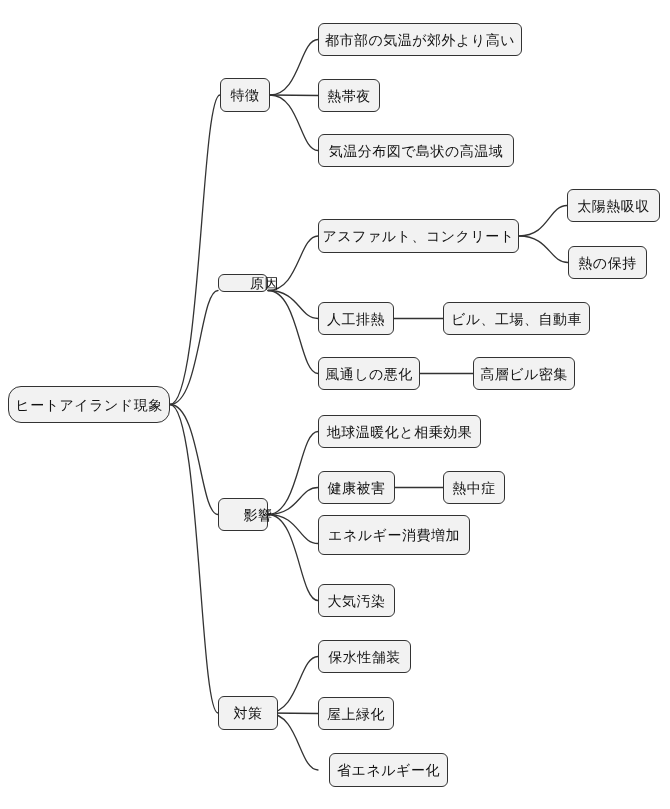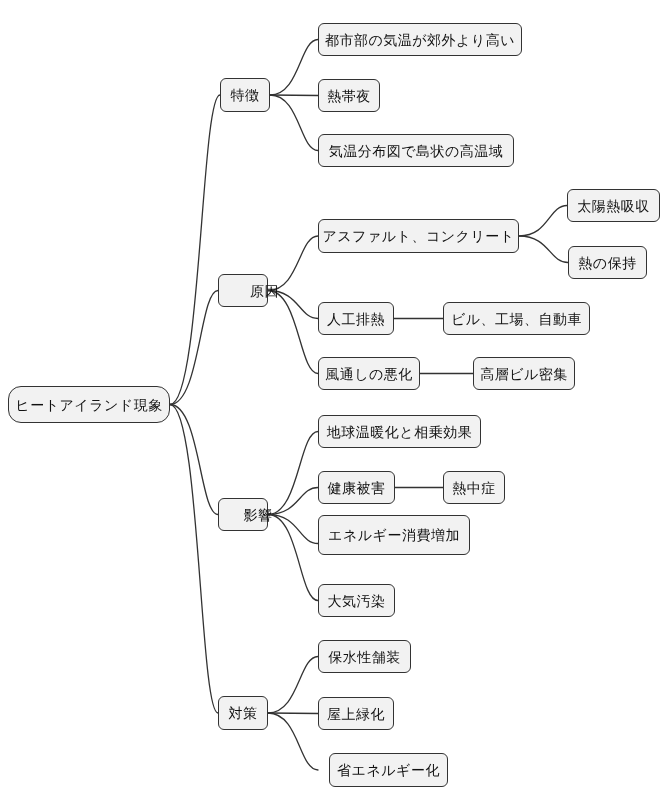--- a/index.html
+++ b/index.html
@@ -77,21 +77,21 @@
     </div>
     <div class="node level-2" style="left: 318px; top: 23px; width: 204px; height: 33px;">
       <span class="node-label">都市部の気温が郊外より高い</span>
     </div>
     <div class="node level-2" style="left: 318px; top: 79px; width: 62px; height: 33px;">
       <span class="node-label">熱帯夜</span>
     </div>
     <div class="node level-2" style="left: 318px; top: 134px; width: 196px; height: 33px;">
       <span class="node-label">気温分布図で島状の高温域</span>
     </div>
-    <div class="node level-1" style="left: 218px; top: 274px; width: 50px; height: 33px; padding-left: 43px;">
+    <div class="node level-1" style="left: 218px; top: 274px; width: 50px; height: 18px; padding-left: 43px;">
       <span class="node-label">原因</span>
     </div>
     <div class="node level-2" style="left: 318px; top: 219px; width: 201px; height: 34px;">
       <span class="node-label">アスファルト、コンクリート</span>
     </div>
     <div class="node level-3" style="left: 567px; top: 189px; width: 93px; height: 33px;">
       <span class="node-label">太陽熱吸収</span>
     </div>
     <div class="node level-3" style="left: 568px; top: 246px; width: 79px; height: 33px;">
       <span class="node-label">熱の保持</span>
@@ -119,21 +119,21 @@
     </div>
     <div class="node level-3" style="left: 443px; top: 471px; width: 62px; height: 33px;">
       <span class="node-label">熱中症</span>
     </div>
     <div class="node level-2" style="left: 318px; top: 515px; width: 152px; height: 40px;">
       <span class="node-label">エネルギー消費増加</span>
     </div>
     <div class="node level-2" style="left: 318px; top: 584px; width: 77px; height: 33px;">
       <span class="node-label">大気汚染</span>
     </div>
-    <div class="node level-1" style="left: 218px; top: 696px; width: 50px; height: 34px;">
+    <div class="node level-1" style="left: 218px; top: 696px; width: 60px; height: 34px;">
       <span class="node-label">対策</span>
     </div>
     <div class="node level-2" style="left: 318px; top: 697px; width: 76px; height: 33px;">
       <span class="node-label">屋上緑化</span>
     </div>
     <div class="node level-2" style="left: 318px; top: 640px; width: 93px; height: 33px;">
       <span class="node-label">保水性舗装</span>
     </div>
     <div class="node level-2" style="left: 329px; top: 753px; width: 119px; height: 34px; align-items: center;">
       <span class="node-label">省エネルギー化</span>

